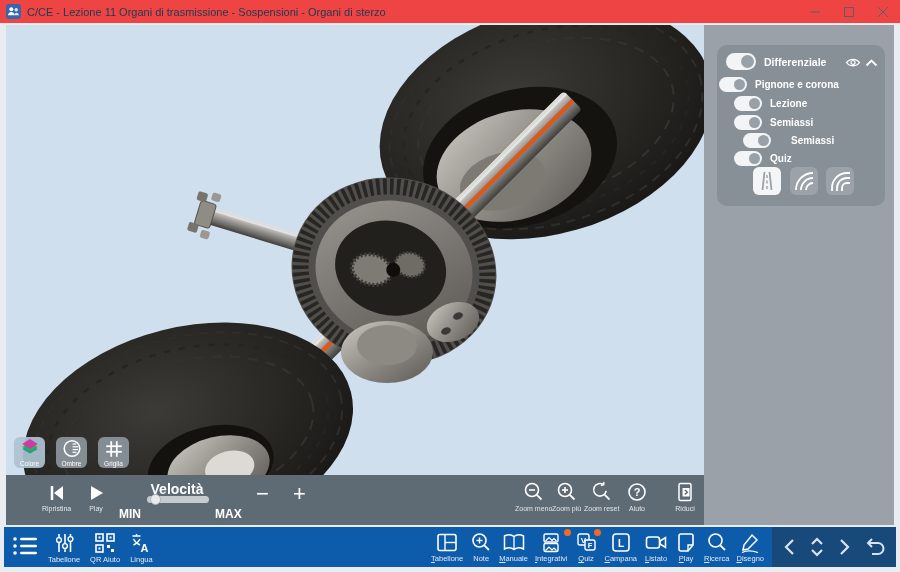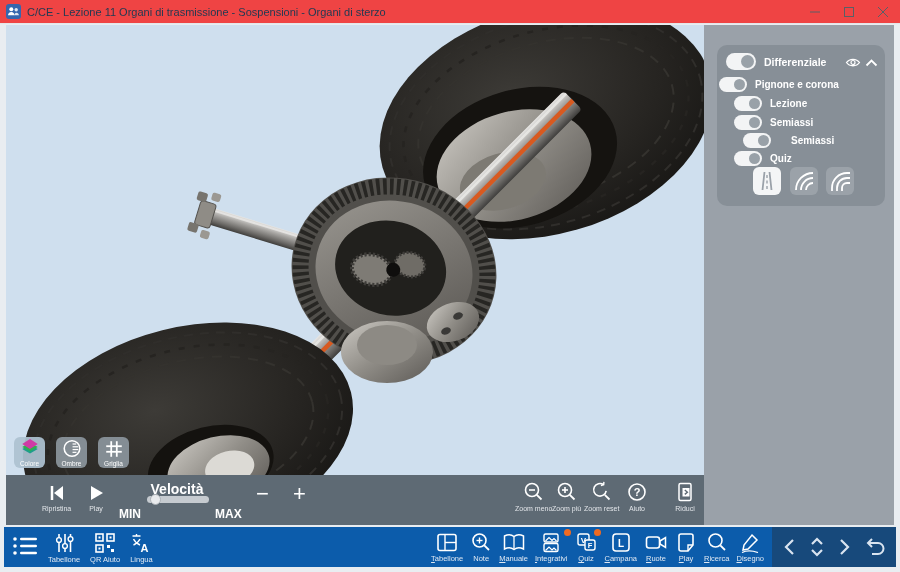--- a/index.html
+++ b/index.html
@@ -451,21 +451,21 @@
           <rect x="3" y="2" width="16" height="17" rx="3" fill="none" stroke="#fff" stroke-width="1.6"></rect>
           <text x="11" y="15" text-anchor="middle" font-size="10" font-weight="bold" fill="#fff" font-family="Liberation Sans, sans-serif">L</text>
         </svg>
         <span class="tb-lbl acc">Campana</span>
       </div>
       <div class="tb-item">
         <svg width="24" height="21" viewBox="0 0 24 21">
           <rect x="2.5" y="5" width="13" height="11" rx="2.5" fill="none" stroke="#fff" stroke-width="1.6"></rect>
           <path d="M16 9 L21.5 5.5 V15.5 L16 12 Z" fill="none" stroke="#fff" stroke-width="1.5"></path>
         </svg>
-        <span class="tb-lbl acc">Ruote</span>
+        <span class="tb-lbl acc">Listato</span>
       </div>
       <div class="tb-item">
         <svg width="22" height="21" viewBox="0 0 22 21">
           <path d="M4 4 a2 2 0 0 1 2 -2 h10 a2 2 0 0 1 2 2 v9 l-5 6 h-7 a2 2 0 0 1 -2 -2 Z" fill="none" stroke="#fff" stroke-width="1.6"></path>
           <path d="M18 13 h-5 v6" fill="none" stroke="#fff" stroke-width="1.4"></path>
         </svg>
         <span class="tb-lbl acc">Play</span>
       </div>
       <div class="tb-item">
         <svg width="22" height="21" viewBox="0 0 22 21">

